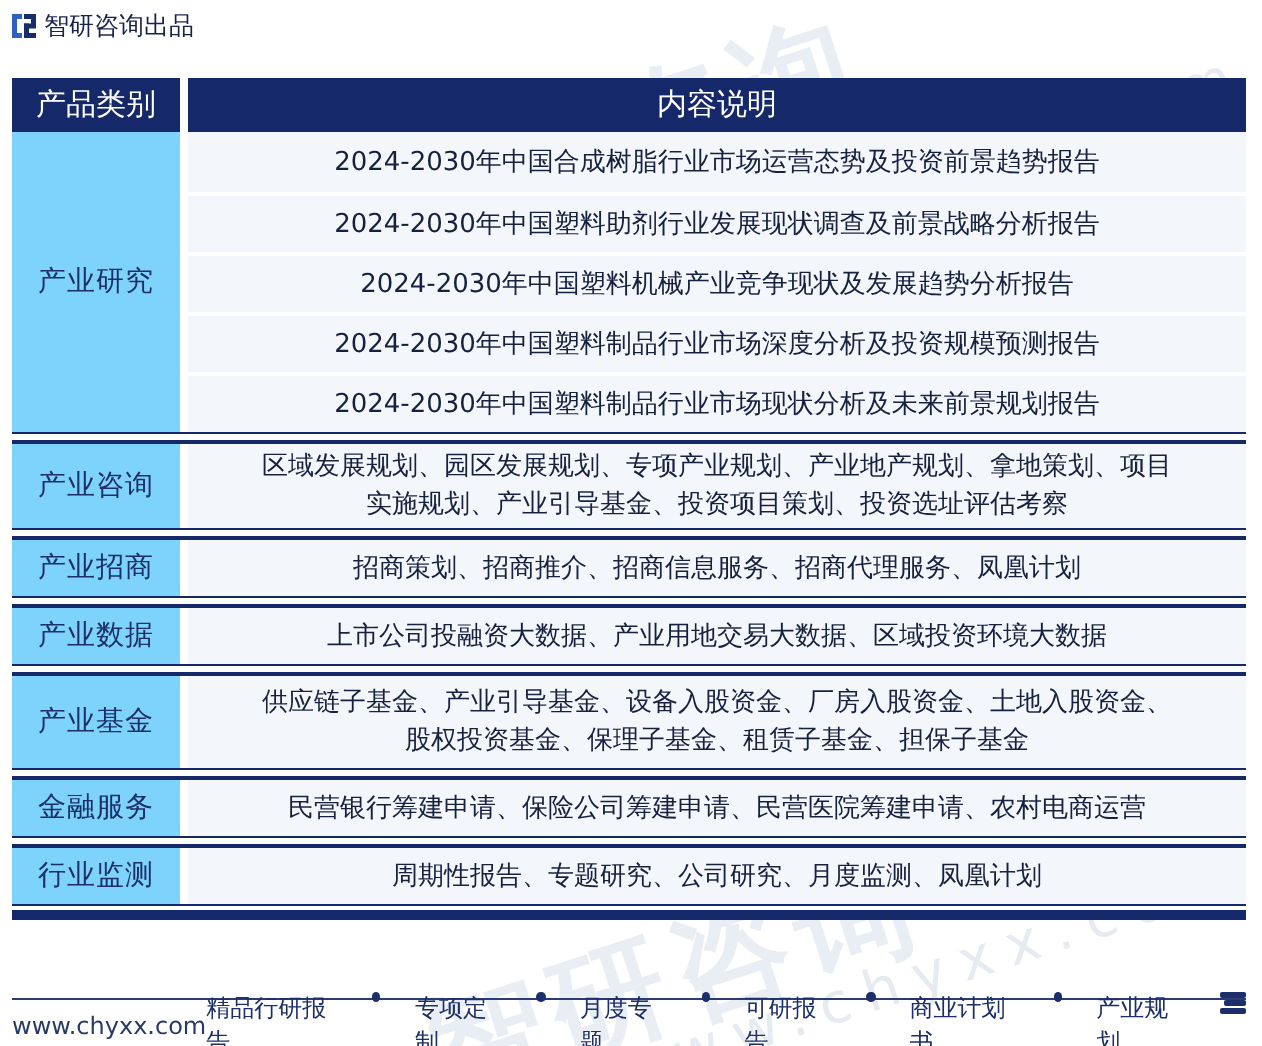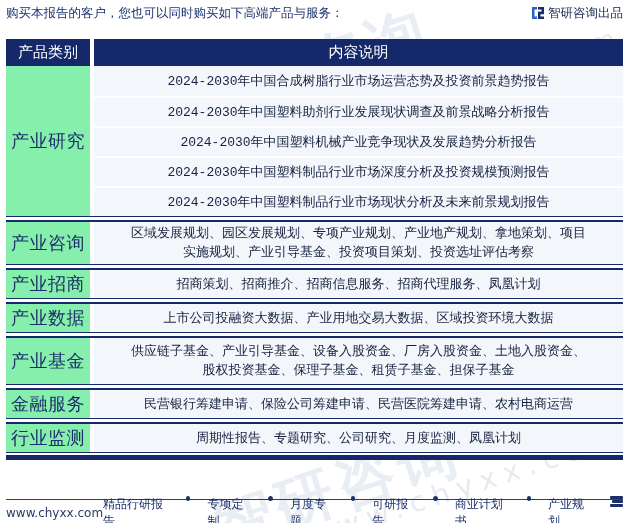--- a/index.html
+++ b/index.html
@@ -12,23 +12,23 @@
 
     .topbar { position: absolute; left: 6px; top: 4px; right: 8px; height: 18px; display: flex; justify-content: space-between; align-items: center; z-index: 2; }
     .top-intro { font-size: 12.5px; color: #1c3270; font-weight: 500; }
     .brand { display: flex; align-items: center; gap: 4px; font-size: 12.5px; color: #16234d; }
     .brand-logo { width: 12px; height: 12px; position: relative; }
 
     table.grid { position: absolute; left: 6px; top: 39px; width: 617px; border-collapse: separate; border-spacing: 0; z-index: 2; }
     .hdr-cell { background: #15296a; color: #ffffff; font-weight: normal; font-size: 15px; text-align: center; height: 27px; }
     .hdr-gap { width: 4px; background: #ffffff; }
     .col1 { width: 84px; }
-    .cat { background: #86efac; color: #1c2f6b; font-size: 18px; font-weight: 500; text-align: center; vertical-align: middle; letter-spacing: 0.5px; }
+    .cat { background: #7dd3fc; color: #1c2f6b; font-size: 14px; font-weight: 500; text-align: center; vertical-align: middle; letter-spacing: 0.5px; }
     .gap { width: 4px; background: #ffffff; }
-    .content { background: #f3f6fb; color: #16213f; font-size: 13px; text-align: center; vertical-align: middle; line-height: 19px; padding: 0 4px; font-family: Liberation Mono, monospace; }
+    .content { background: #f3f6fb; color: #16213f; font-size: 13px; text-align: center; vertical-align: middle; line-height: 19px; padding: 0 4px; }
     .sub { height: 30px; border-top: 2px solid #ffffff; }
     .sub.first { border-top: none; }
     .sep td { height: 6px; padding: 0; background: transparent; }
     .sep .line { height: 6px; border-top: 1.5px solid #15296a; border-bottom: 2.5px solid #15296a; background: #fff; }
 
     .footer-line { position: absolute; left: 6px; right: 8px; top: 499px; height: 1px; background: #2a3c72; z-index: 2; }
     .footer { position: absolute; left: 6px; right: 8px; top: 505px; height: 16px; display: flex; justify-content: space-between; align-items: center; z-index: 2; font-size: 12px; color: #1c2f6b; }
     .footer-url { color: #2a3a66; font-size: 12px; }
     .footer-right { display: flex; align-items: flex-start; gap: 14px; }
     .footer-item { color: #1c2f6b; }
@@ -41,21 +41,20 @@
 <body>
 
 <div class="watermark">
   <div class="wm-text" style="left:180px; top:30px;">智研咨询</div>
   <div class="wm-url" style="left:300px; top:70px;">www.chyxx.com</div>
   <div class="wm-text" style="left:210px; top:450px;">智研咨询</div>
   <div class="wm-url" style="left:300px; top:470px;">www.chyxx.com</div>
 </div>
 
 <div class="topbar">
-  <div class="top-intro">购买本报告的客户，您也可以同时购买如下高端产品与服务：</div>
   <div class="brand">
     <span class="brand-logo">
       <svg width="12" height="12" viewBox="0 0 12 12">
         <rect x="0" y="0" width="5" height="2.5" fill="#2a63c4"></rect>
         <rect x="0" y="0" width="2.5" height="12" fill="#2a63c4"></rect>
         <rect x="0" y="9.5" width="5" height="2.5" fill="#2a63c4"></rect>
         <rect x="6" y="0" width="6" height="2.5" fill="#1a2d6b"></rect>
         <rect x="9.5" y="0" width="2.5" height="6" fill="#1a2d6b"></rect>
         <rect x="6" y="4.75" width="6" height="2.5" fill="#1a2d6b"></rect>
         <rect x="6" y="4.75" width="2.5" height="7.25" fill="#1a2d6b"></rect>

